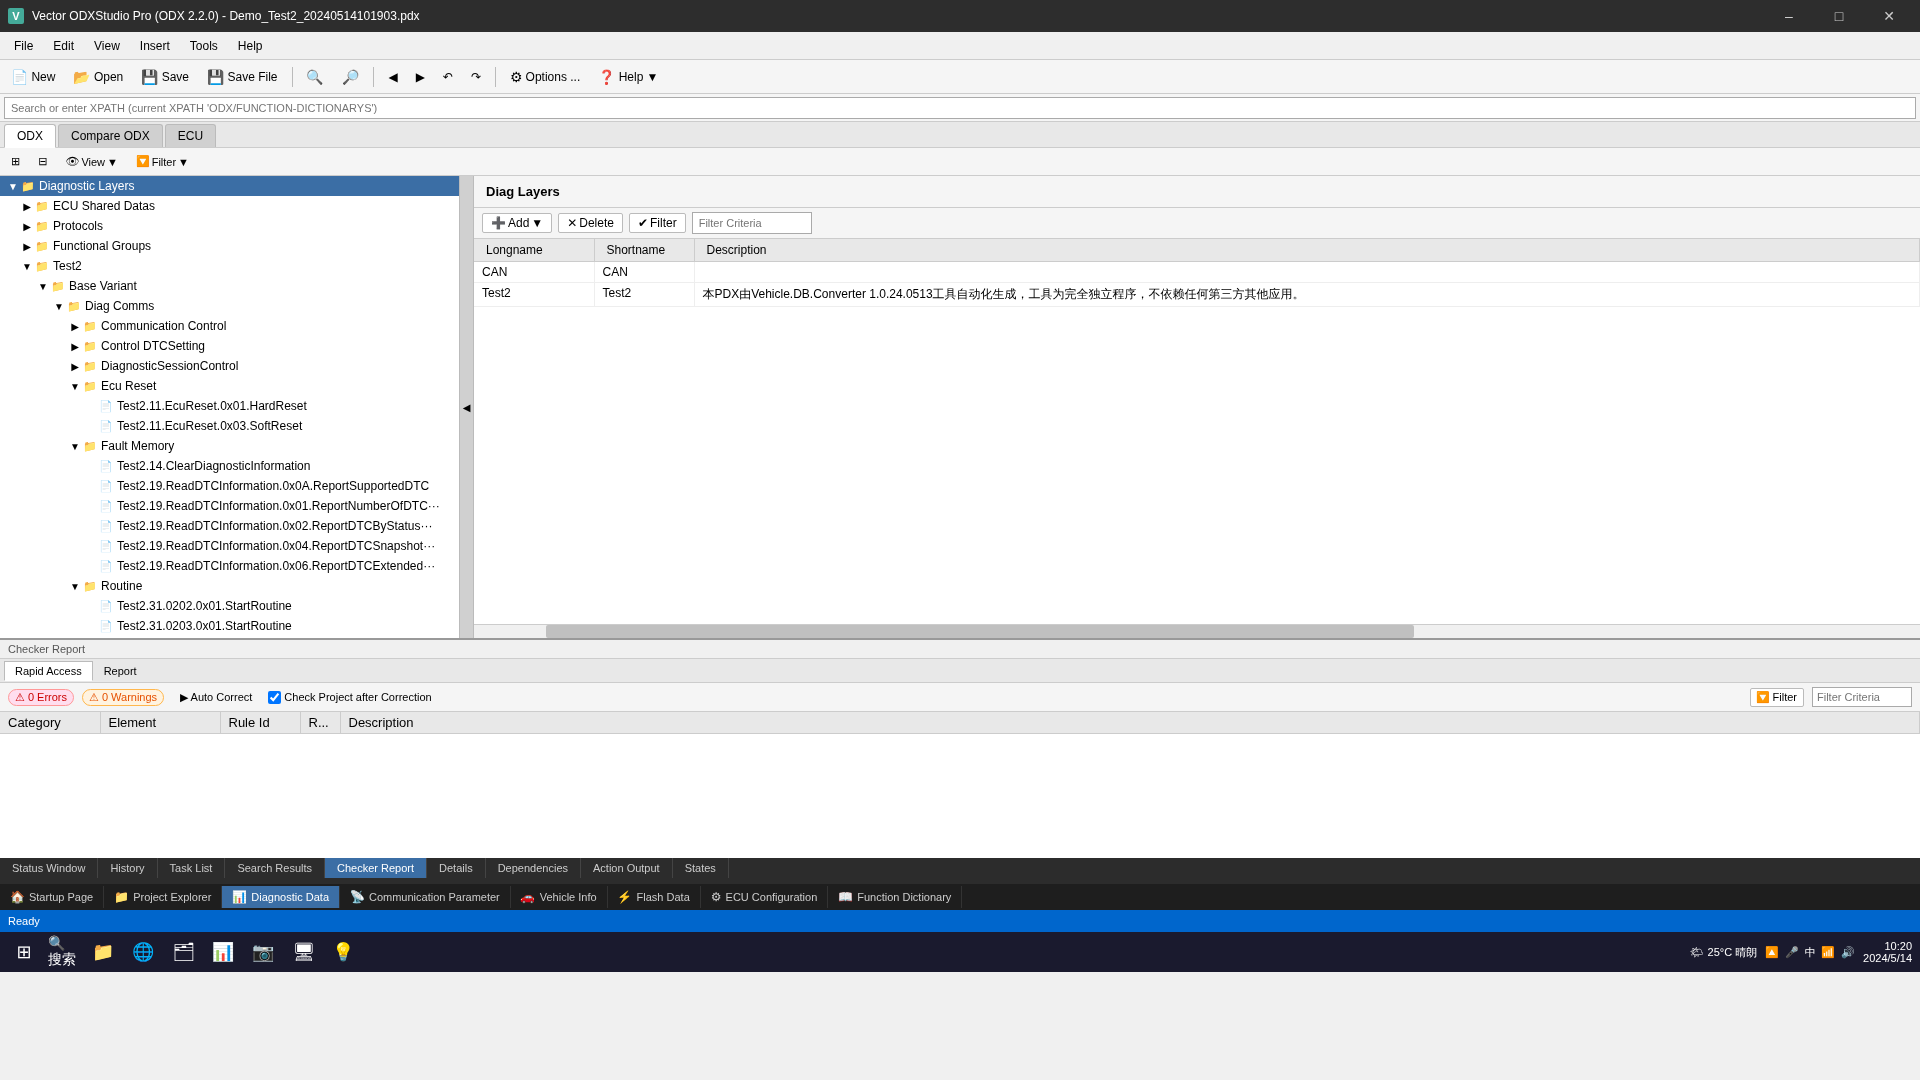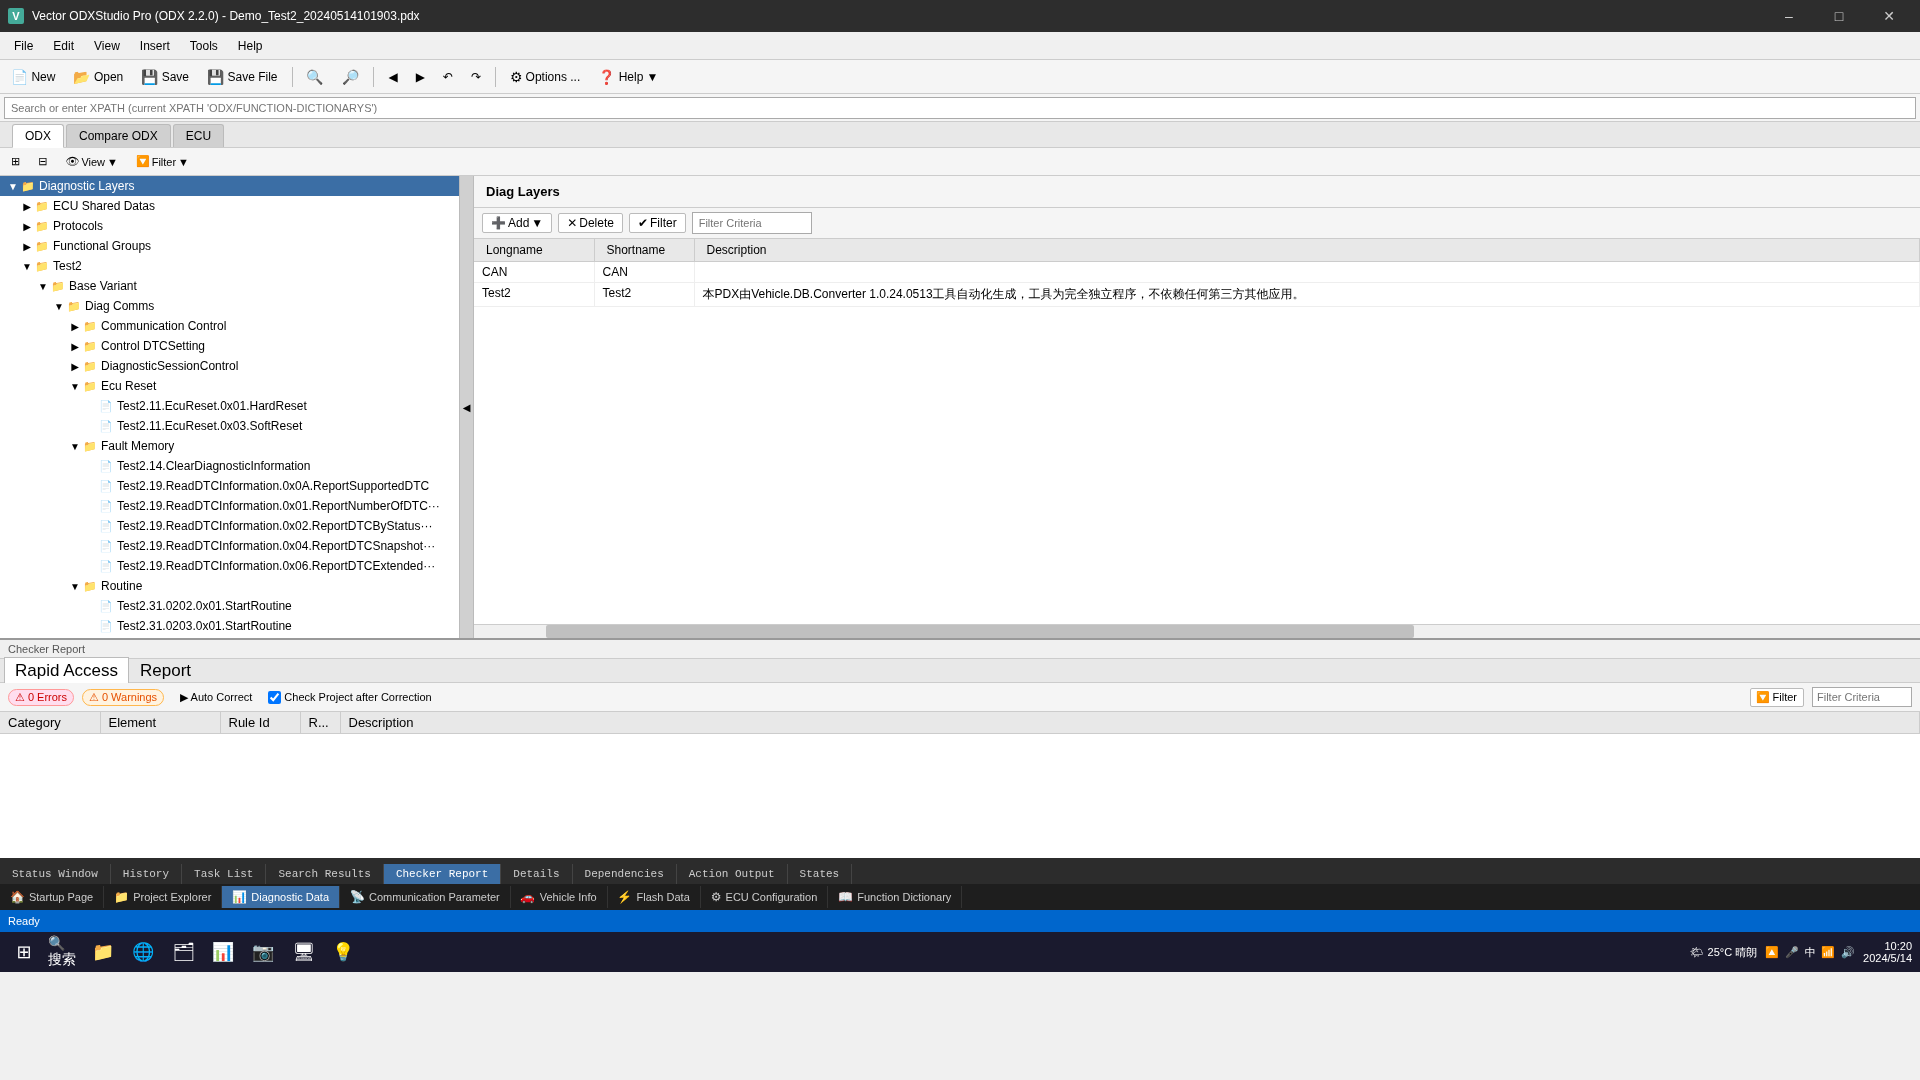--- a/index.html
+++ b/index.html
@@ -21,21 +21,21 @@
     #toolbar { background: #f5f5f5; height: 34px; display: flex; align-items: center; padding: 0 4px; border-bottom: 1px solid #ccc; gap: 4px; }
     .toolbar-btn { display: flex; align-items: center; gap: 3px; padding: 3px 6px; cursor: pointer; border: 1px solid transparent; border-radius: 2px; font-size: 12px; }
     .toolbar-sep { width: 1px; height: 20px; background: #bbb; margin: 0 3px; }
     .toolbar-icon { font-size: 14px; }
 
     
     #search-bar { background: #f5f5f5; height: 28px; display: flex; align-items: center; padding: 0 4px; border-bottom: 1px solid #ccc; }
     #search-input { flex: 1; height: 22px; border: 1px solid #aaa; padding: 0 6px; font-size: 11px; color: #666; background: #fff; }
 
     
-    #tab-bar { background: #e8e8e8; height: 26px; display: flex; align-items: flex-end; border-bottom: 1px solid #ccc; padding: 0 12px; }
+    #tab-bar { background: #e8e8e8; height: 26px; display: flex; align-items: flex-end; border-bottom: 1px solid #ccc; padding: 0 4px; }
     .tab { padding: 4px 12px; cursor: pointer; border: 1px solid #bbb; border-bottom: none; background: #d0d0d0; margin-right: 2px; border-radius: 3px 3px 0 0; font-size: 12px; }
     .tab.active { background: #fff; border-bottom: 1px solid #fff; margin-bottom: -1px; }
 
     
     #toolbar2 { background: #f5f5f5; height: 28px; display: flex; align-items: center; padding: 0 4px; border-bottom: 1px solid #ccc; gap: 4px; }
     .tb2-btn { display: flex; align-items: center; gap: 2px; padding: 2px 6px; cursor: pointer; border: 1px solid transparent; border-radius: 2px; font-size: 11px; }
 
     
     #main-layout { display: flex; height: calc(1080px - 32px - 28px - 34px - 28px - 26px - 28px - 22px - 60px - 26px); }
 
@@ -63,40 +63,40 @@
     #data-table td { border-bottom: 1px solid #eee; border-right: 1px solid #eee; padding: 3px 8px; font-size: 12px; vertical-align: top; }
     #table-wrapper { flex: 1; overflow: auto; }
 
     
     #h-scroll { height: 14px; border-top: 1px solid #ccc; background: #f0f0f0; position: relative; }
     .h-scroll-thumb { height: 100%; width: 60%; background: #c0c0c0; position: absolute; left: 5%; border-radius: 2px; }
 
     
     #bottom-panel { height: 220px; border-top: 2px solid #999; background: #fff; display: flex; flex-direction: column; }
     #bottom-tabs { display: flex; align-items: center; background: #e8e8e8; border-bottom: 1px solid #ccc; padding: 0 4px; height: 24px; }
-    .bottom-tab { padding: 3px 10px; cursor: pointer; font-size: 17px; border: 1px solid transparent; }
+    .bottom-tab { padding: 3px 10px; cursor: pointer; font-size: 11px; border: 1px solid transparent; }
     .bottom-tab.active { background: #fff; border-color: #bbb; border-bottom-color: #fff; }
 
     
     #checker-header { display: flex; align-items: center; gap: 8px; padding: 4px 8px; border-bottom: 1px solid #ccc; background: #f5f5f5; }
     .badge { display: inline-flex; align-items: center; gap: 3px; padding: 1px 6px; border-radius: 10px; font-size: 11px; }
     .badge-error { background: #fde; color: #c00; border: 1px solid #f99; }
     .badge-warning { background: #fff3e0; color: #e65100; border: 1px solid #ffb74d; }
     .filter-btn { display: flex; align-items: center; gap: 2px; padding: 2px 6px; cursor: pointer; border: 1px solid #bbb; border-radius: 2px; background: #fff; font-size: 11px; margin-left: auto; }
     .auto-correct-btn { display: flex; align-items: center; gap: 2px; padding: 2px 8px; cursor: pointer; font-size: 11px; }
     .check-option { display: flex; align-items: center; gap: 3px; font-size: 11px; }
 
     #checker-table { width: 100%; border-collapse: collapse; }
     #checker-table th { background: #e8e8e8; border-bottom: 1px solid #ccc; border-right: 1px solid #ccc; padding: 3px 8px; text-align: left; font-size: 13px; font-weight: normal; }
 
     
     #status-bar { height: 22px; background: #0066cc; color: #fff; display: flex; align-items: center; padding: 0 8px; font-size: 11px; }
 
     
-    #bottom-nav { height: 26px; background: #2c2c2c; display: flex; align-items: flex-end; overflow: hidden; font-family: Liberation Mono, monospace; }
+    #bottom-nav { height: 26px; background: #2c2c2c; display: flex; align-items: flex-start; overflow: hidden; }
     .nav-tab { padding: 4px 12px; cursor: pointer; font-size: 11px; color: #ccc; white-space: nowrap; border-right: 1px solid #444; }
     .nav-tab.active { background: #3b6ea5; color: #fff; }
 
     
     #dock-tabs { height: 26px; background: #1e1e1e; display: flex; align-items: center; overflow: hidden; }
     .dock-tab { display: flex; align-items: center; gap: 4px; padding: 4px 10px; cursor: pointer; font-size: 11px; color: #ccc; border-right: 1px solid #333; white-space: nowrap; }
     .dock-tab.active { background: #3b6ea5; color: #fff; }
     .dock-icon { font-size: 12px; }
 
     

